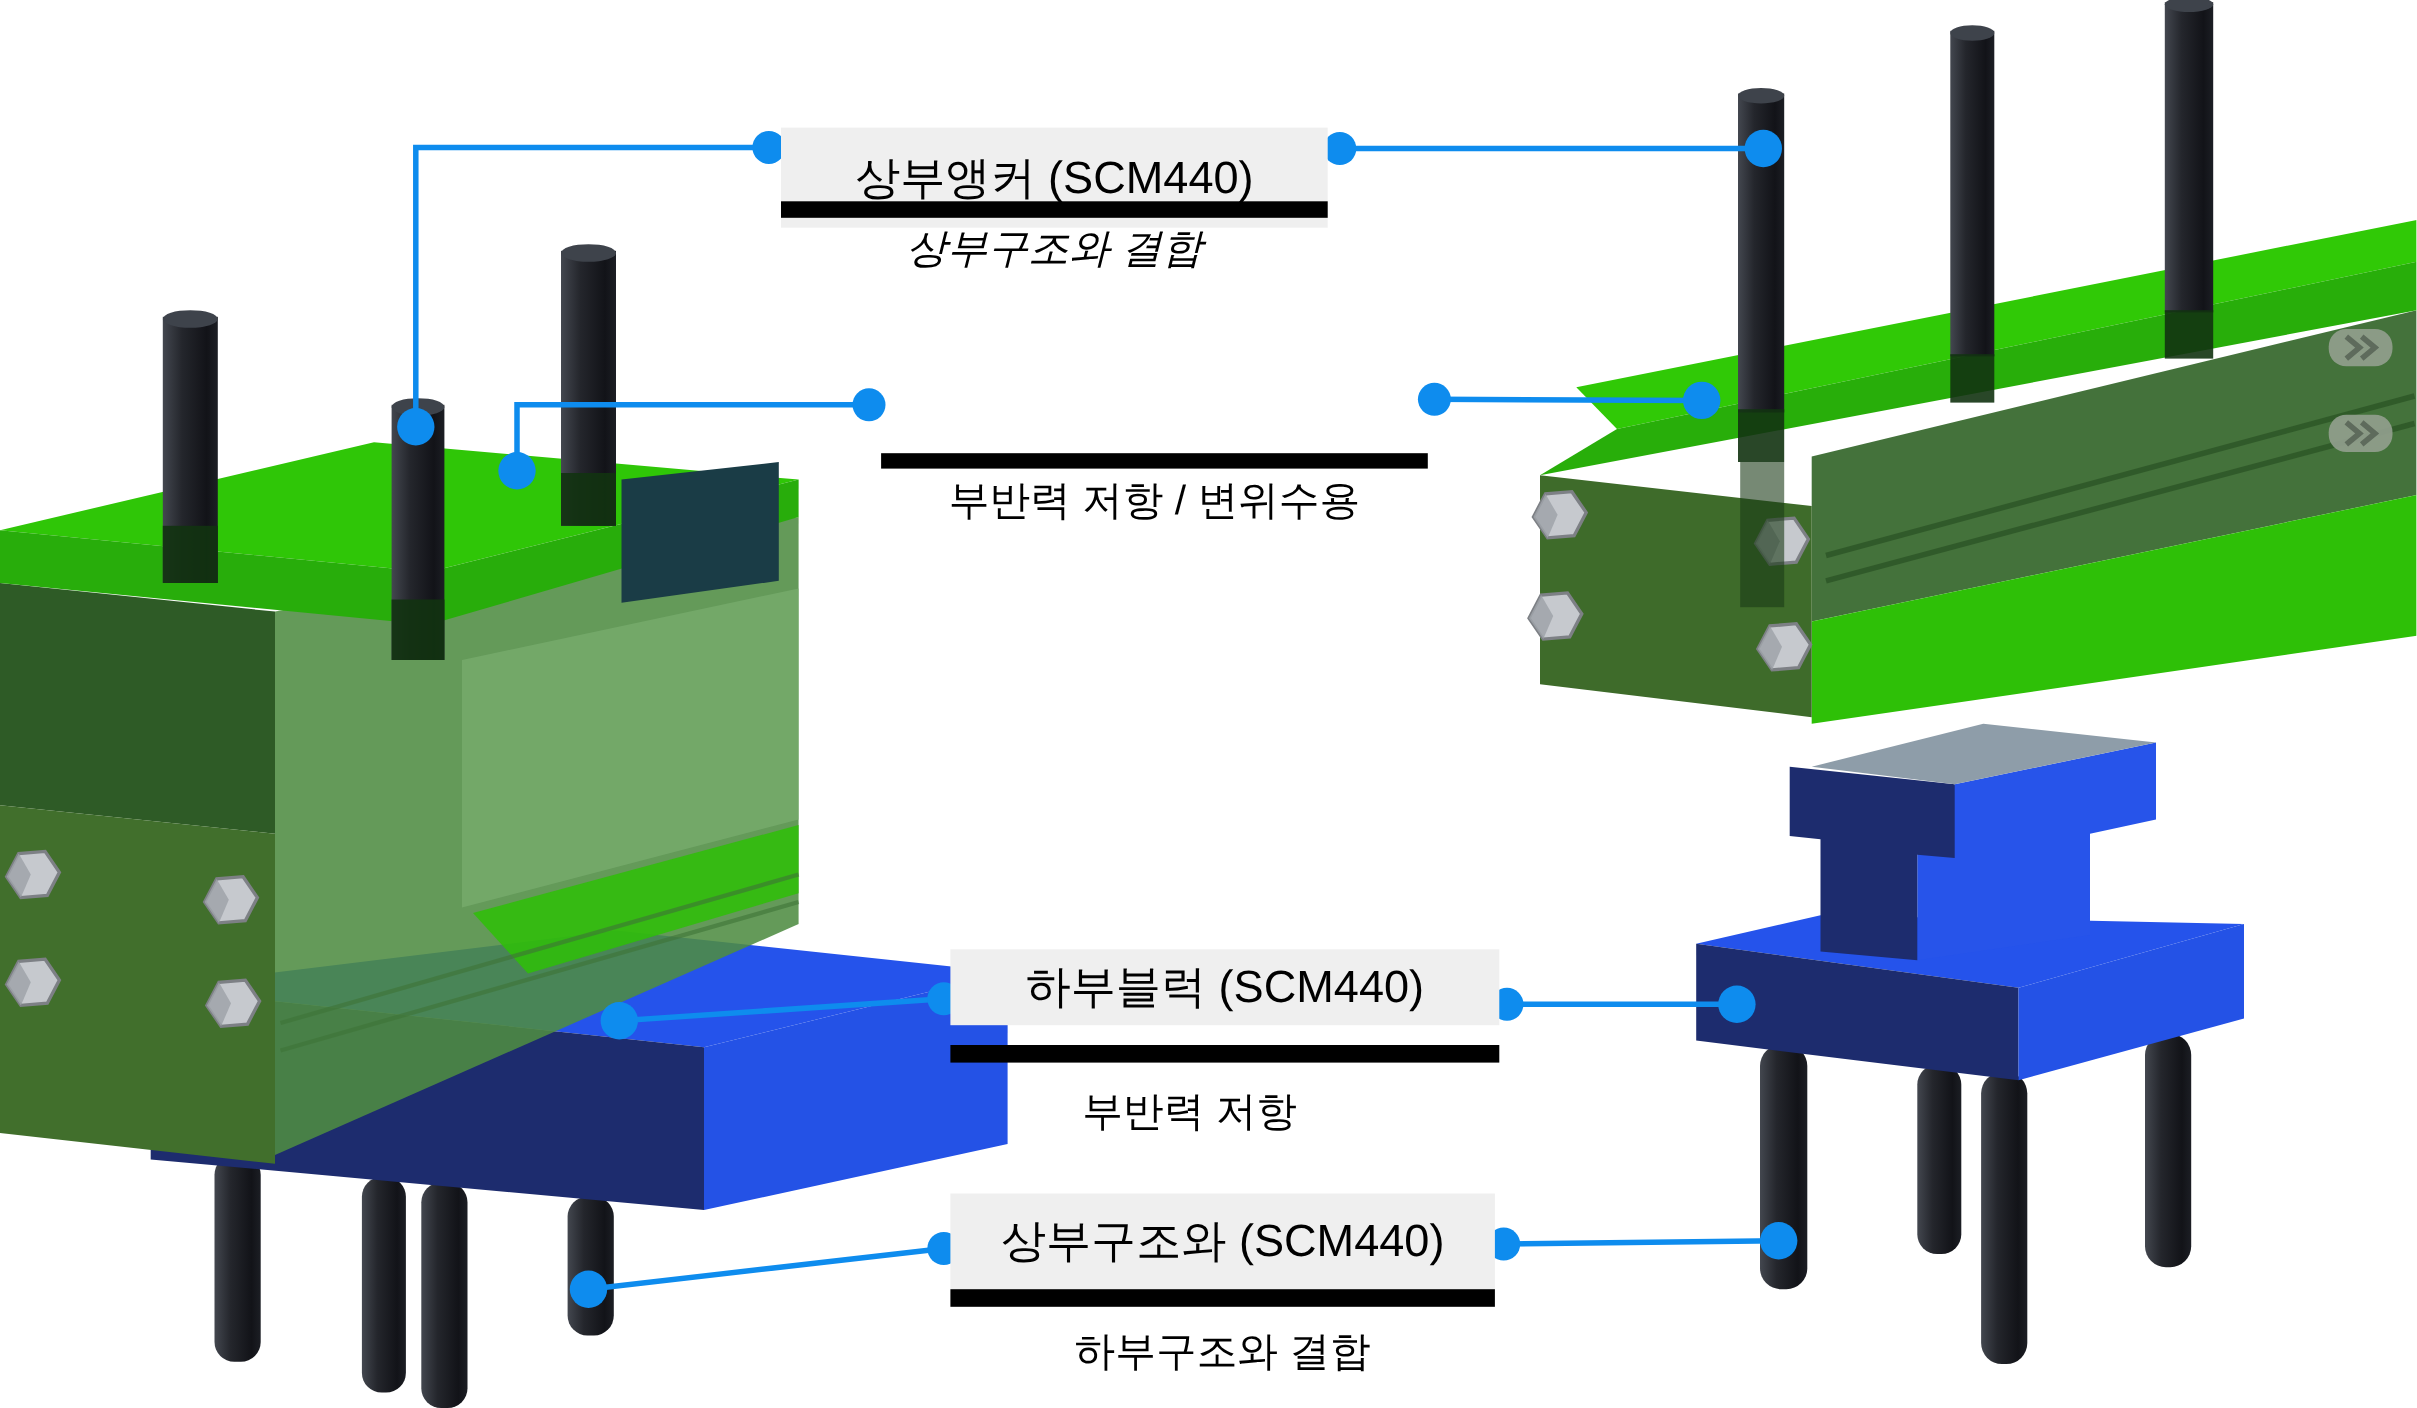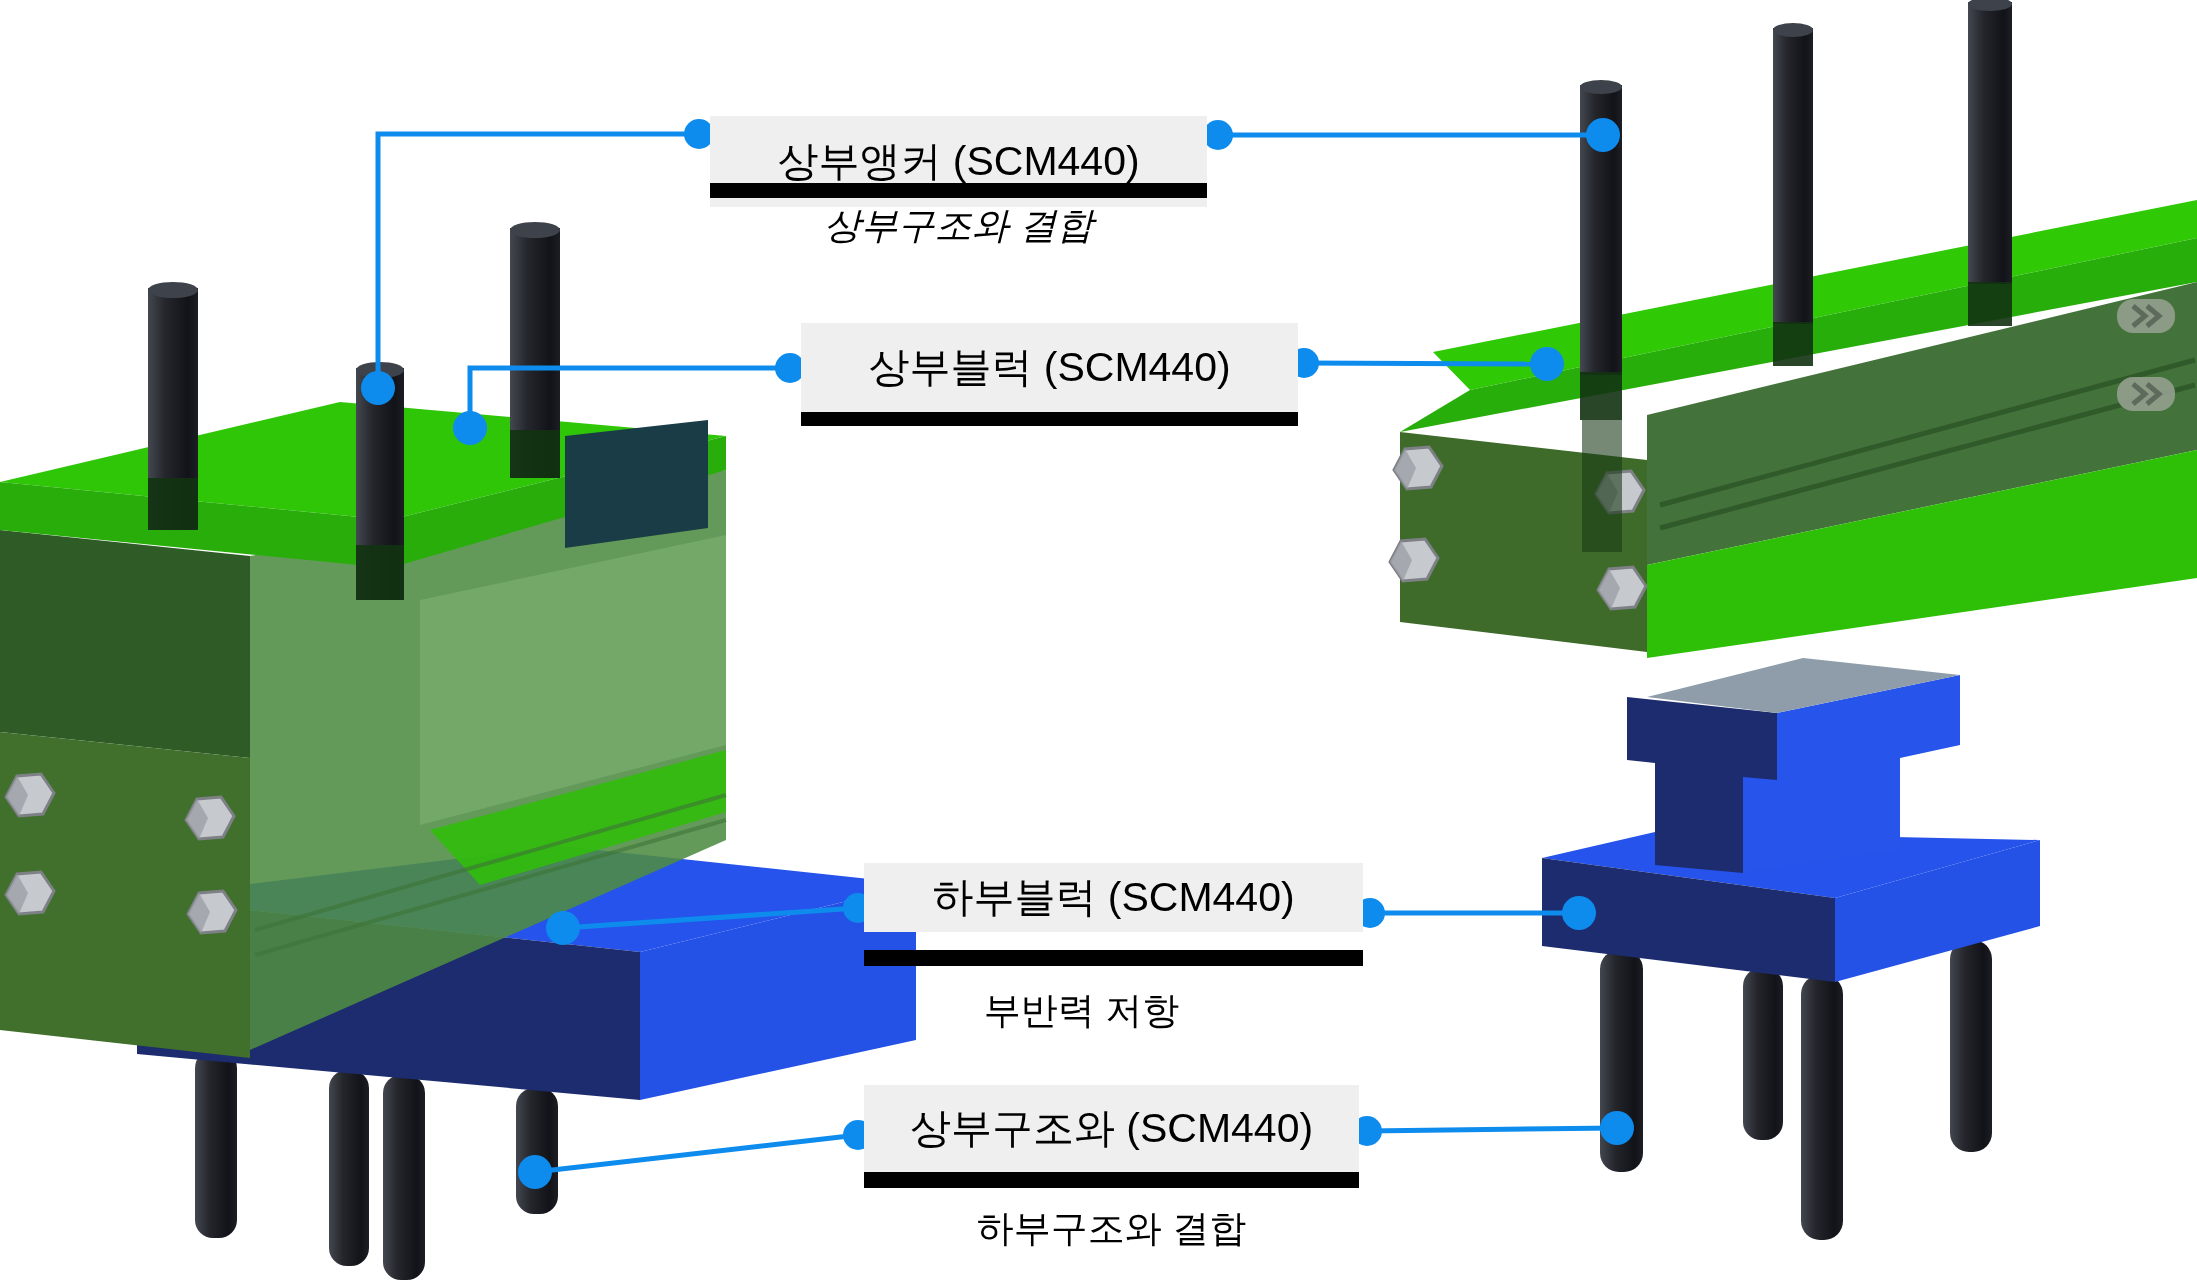--- a/index.html
+++ b/index.html
@@ -168,22 +168,22 @@
       <polyline points="1367,1131 1617,1128"></polyline>
       <circle cx="1367" cy="1131" r="15" fill="#0E8CEE" stroke="none"></circle>
       <circle cx="1617" cy="1128" r="17" fill="#0E8CEE" stroke="none"></circle>
     </g>
   </svg>
 
   <div class="callout-box" style="left:710px;top:92px;width:497px;height:91px;margin-top:24px;">상부앵커 (SCM440)</div>
   <div class="callout-bar" style="left:710px;top:183px;width:497px;height:15px;"></div>
   <div class="callout-sub" style="left:710px;top:205px;width:497px;font-style:italic;">상부구조와 결합</div>
 
-  <div class="callout-box" style="left:801px;top:323px;width:497px;height:89px;">상부블럭 (SCM440)</div>
   <div class="callout-bar" style="left:801px;top:412px;width:497px;height:14px;"></div>
+  <div class="callout-sub" style="left:801px;top:434px;width:497px;">부반력 저항 / 변위수용</div>
 
   <div class="callout-box" style="left:864px;top:863px;width:499px;height:69px;">하부블럭 (SCM440)</div>
   <div class="callout-bar" style="left:864px;top:950px;width:499px;height:16px;"></div>
   <div class="callout-sub" style="left:832px;top:990px;width:499px;">부반력 저항</div>
 
   <div class="callout-box" style="left:864px;top:1085px;width:495px;height:87px;">상부구조와 (SCM440)</div>
   <div class="callout-bar" style="left:864px;top:1172px;width:495px;height:16px;"></div>
   <div class="callout-sub" style="left:864px;top:1208px;width:495px;">하부구조와 결합</div>
 
 </div>

